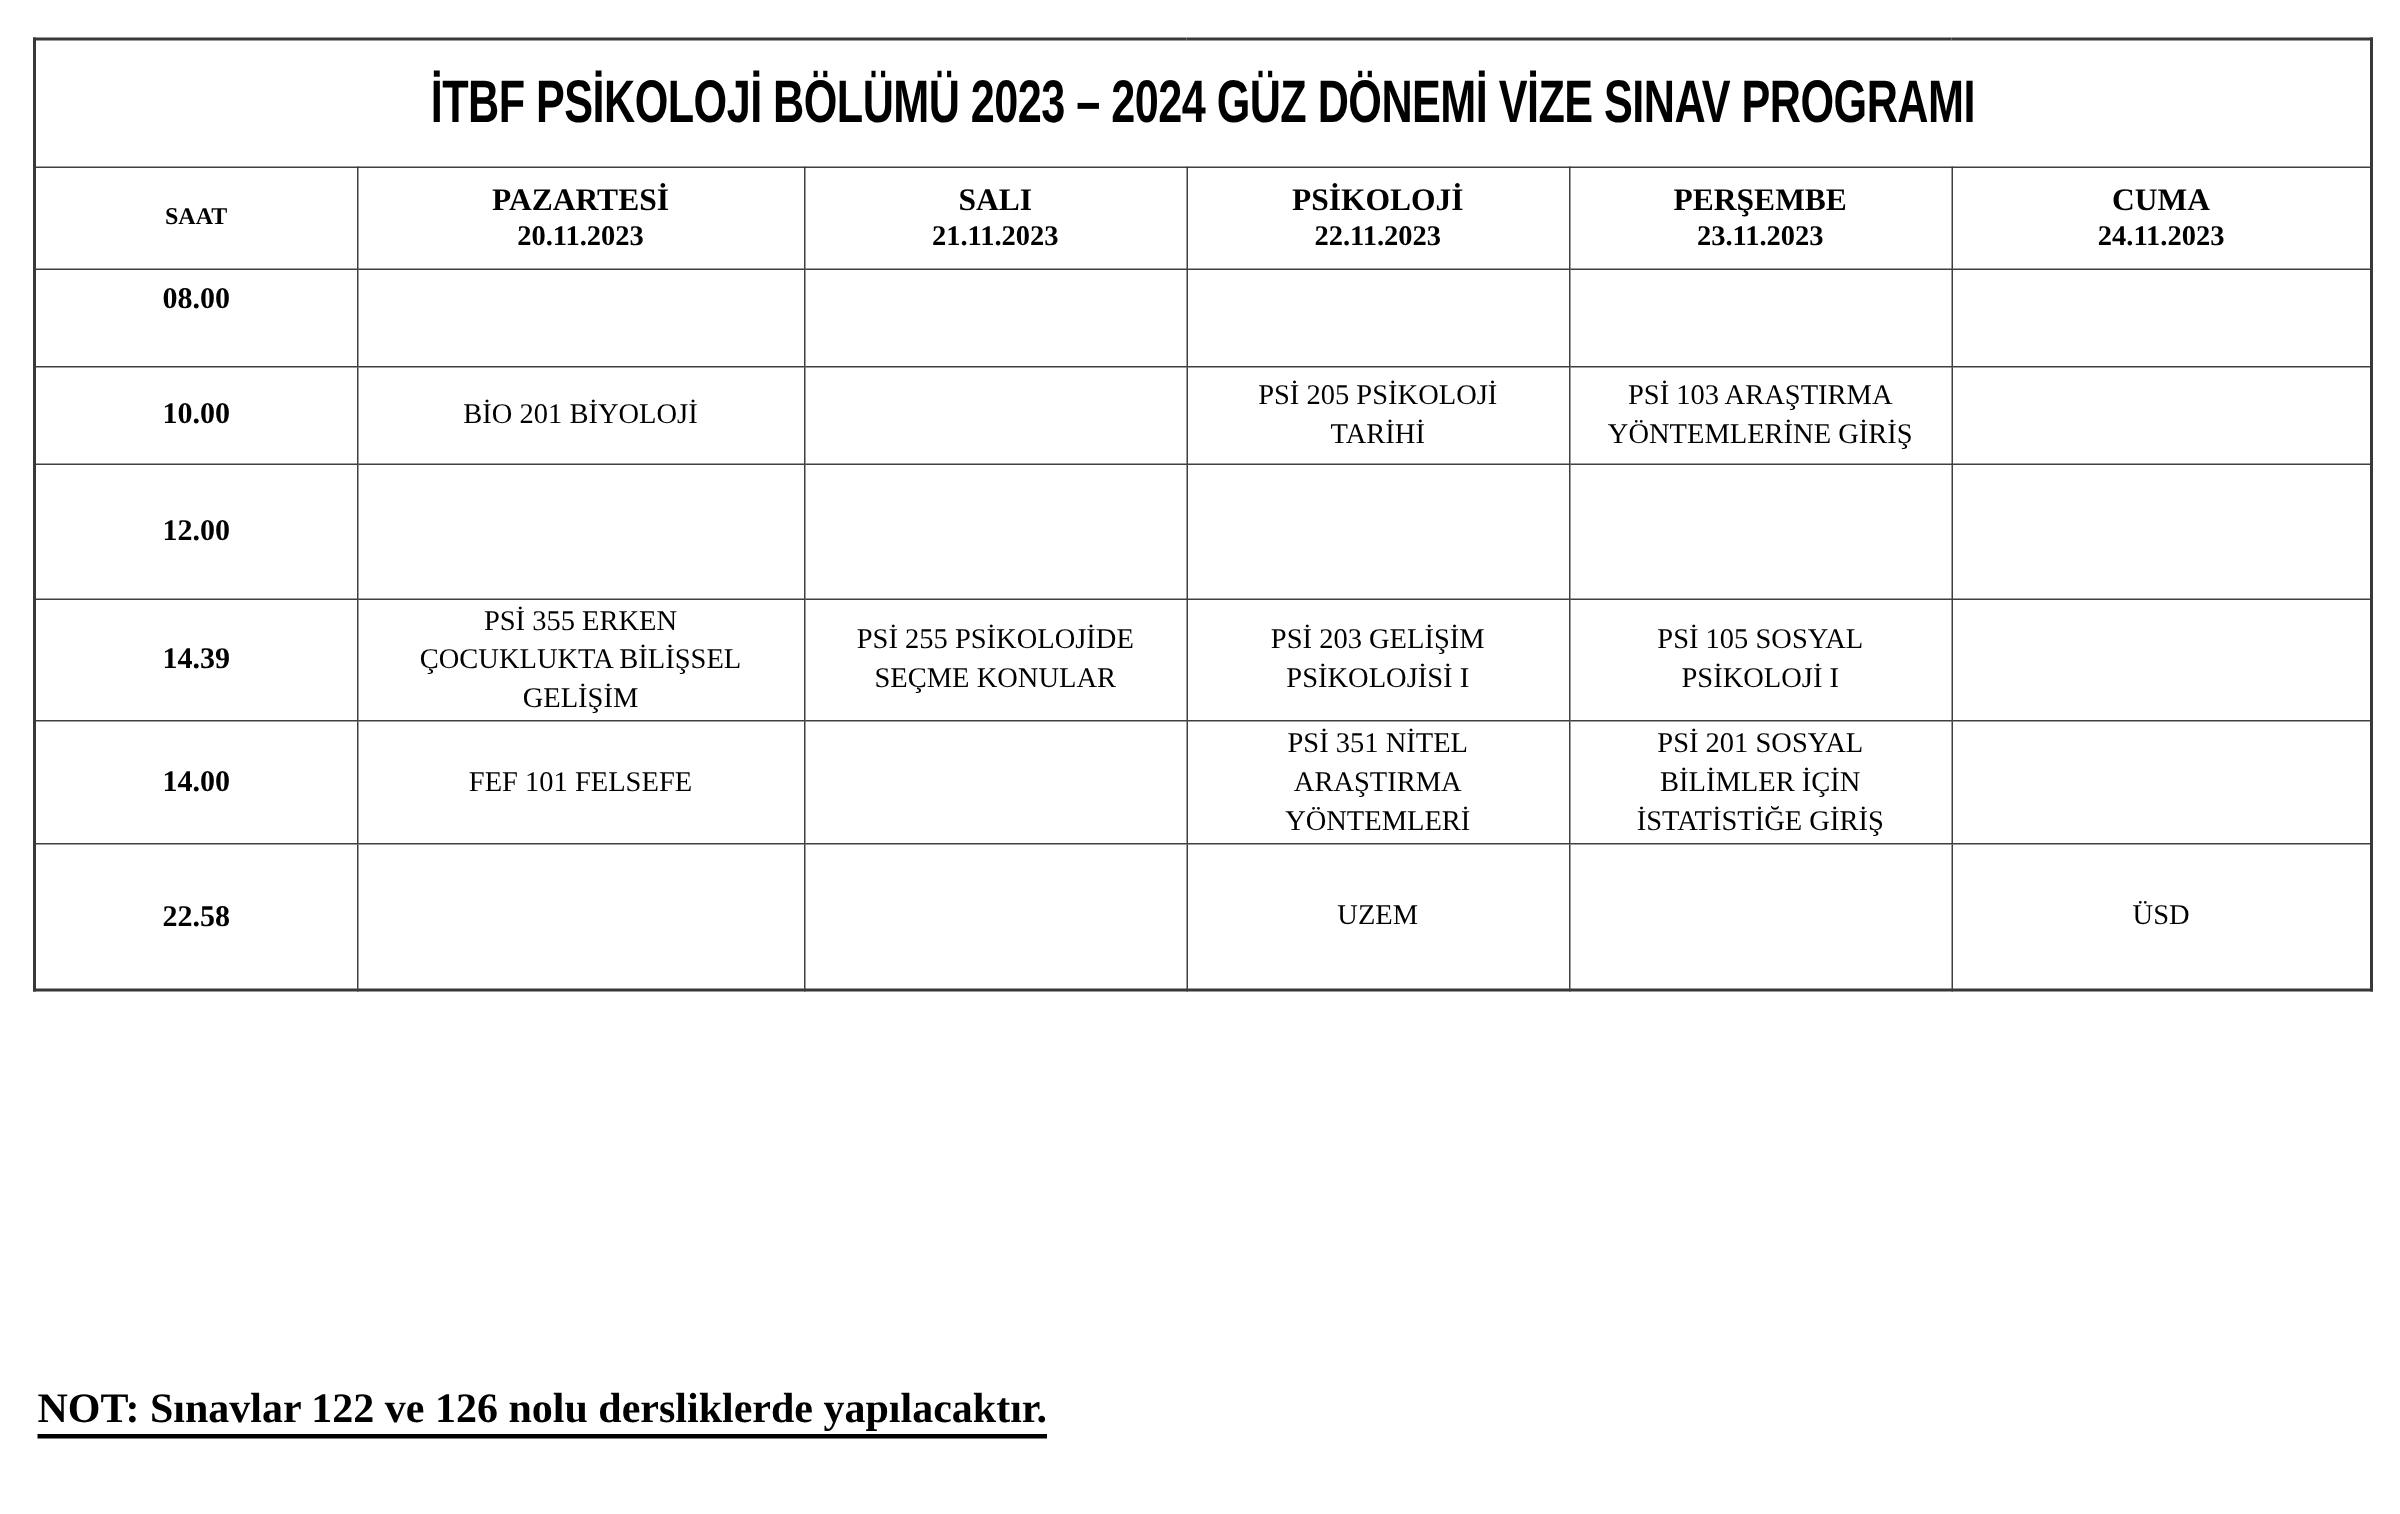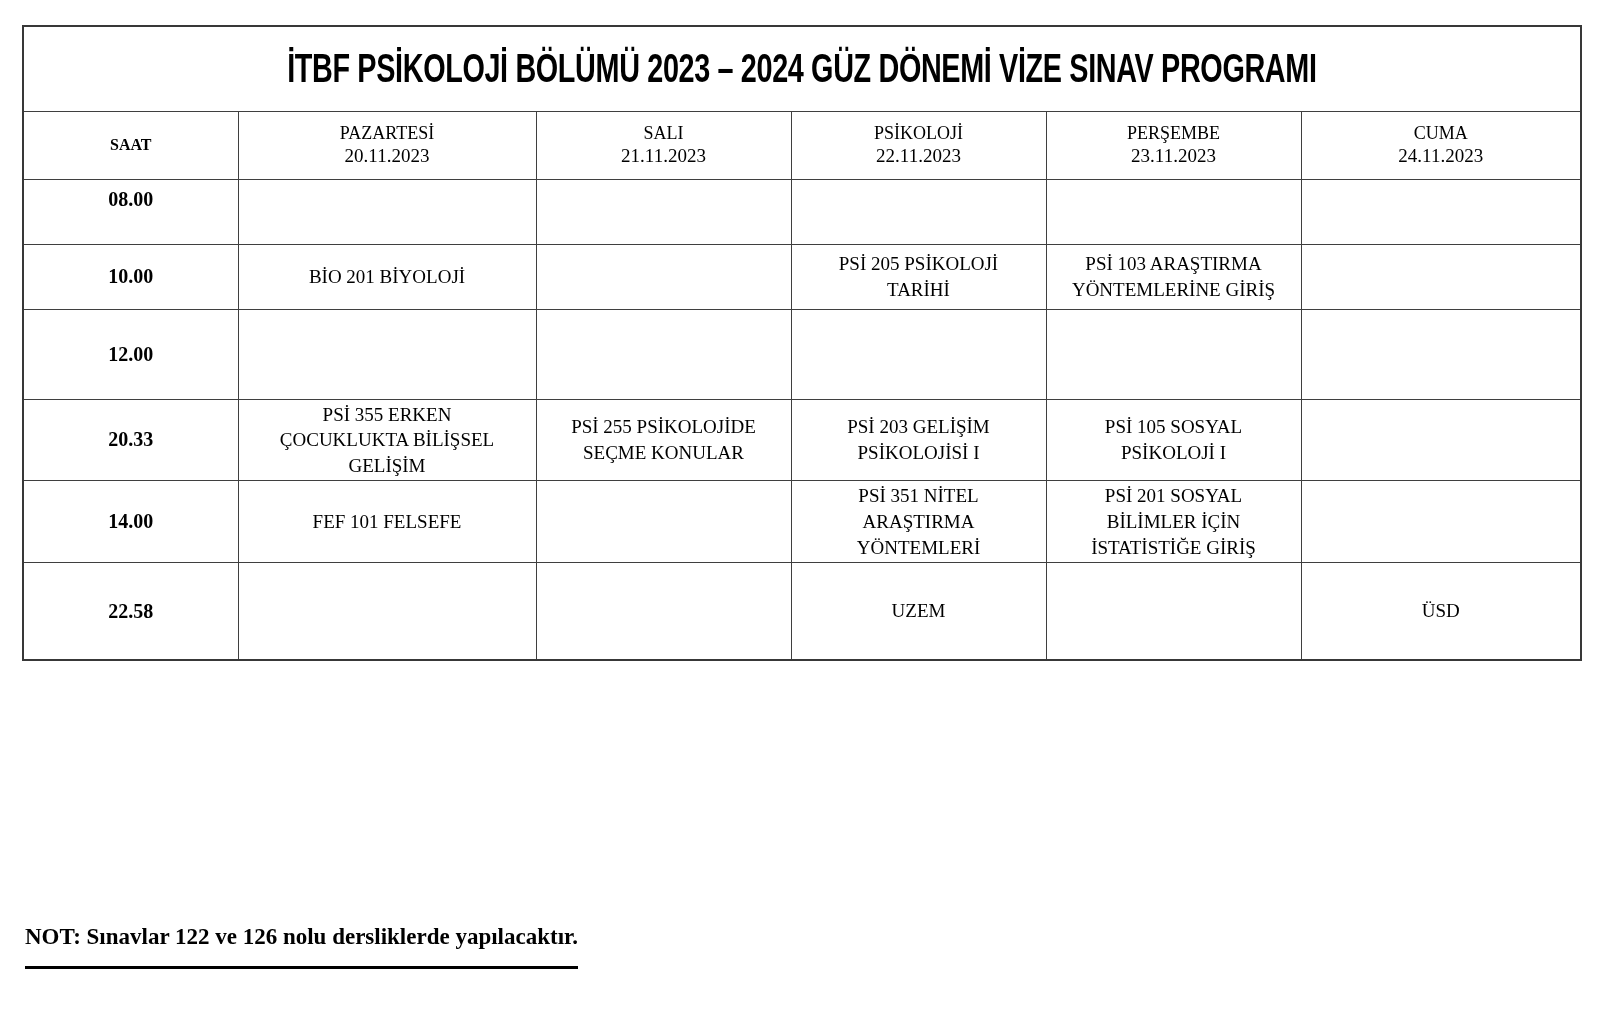--- a/index.html
+++ b/index.html
@@ -42,26 +42,26 @@
     font-family: "Liberation Sans", sans-serif;
     font-weight: 700;
     font-size: 40px;
     letter-spacing: -0.5px;
     white-space: nowrap;
     transform: scaleX(0.72);
     transform-origin: center;
   }
   tr.head-row { height: 68px; }
   .day-name {
-    font-weight: 400;
-    font-size: 18px;
+    font-weight: 700;
+    font-size: 21px;
     line-height: 1.25;
   }
   .day-date {
-    font-weight: 400;
+    font-weight: 700;
     font-size: 19px;
     line-height: 1.25;
   }
   .saat-label {
     font-weight: 700;
     font-size: 16px;
   }
   td.time-cell {
     font-weight: 700;
     font-size: 20px;
@@ -84,23 +84,23 @@
   tbody tr:nth-child(1) td.time-cell { vertical-align: top; padding-top: 8px; }
   .note {
     position: absolute;
     left: 25px;
     top: 924px;
     font-family: "Liberation Serif", serif;
   }
   .note span {
     display: inline-block;
     font-weight: 700;
-    font-size: 23px;
+    font-size: 28px;
     border-bottom: 3px solid #000000;
-    padding-bottom: 16px;
+    padding-bottom: 0;
     white-space: nowrap;
   }
 </style>
 </head>
 <body>
 
 <div class="page">
 
   <table class="schedule">
     <colgroup>
@@ -164,21 +164,21 @@
       </tr>
       <tr>
         <td class="time-cell">12.00</td>
         <td class="course-cell"></td>
         <td class="course-cell"></td>
         <td class="course-cell"></td>
         <td class="course-cell"></td>
         <td class="course-cell"></td>
       </tr>
       <tr>
-        <td class="time-cell">20.33</td>
+        <td class="time-cell">14.39</td>
         <td class="course-cell">PSİ 355 ERKEN
 ÇOCUKLUKTA BİLİŞSEL
 GELİŞİM</td>
         <td class="course-cell">PSİ 255 PSİKOLOJİDE
 SEÇME KONULAR</td>
         <td class="course-cell">PSİ 203 GELİŞİM
 PSİKOLOJİSİ I</td>
         <td class="course-cell">PSİ 105 SOSYAL
 PSİKOLOJİ I</td>
         <td class="course-cell"></td>

